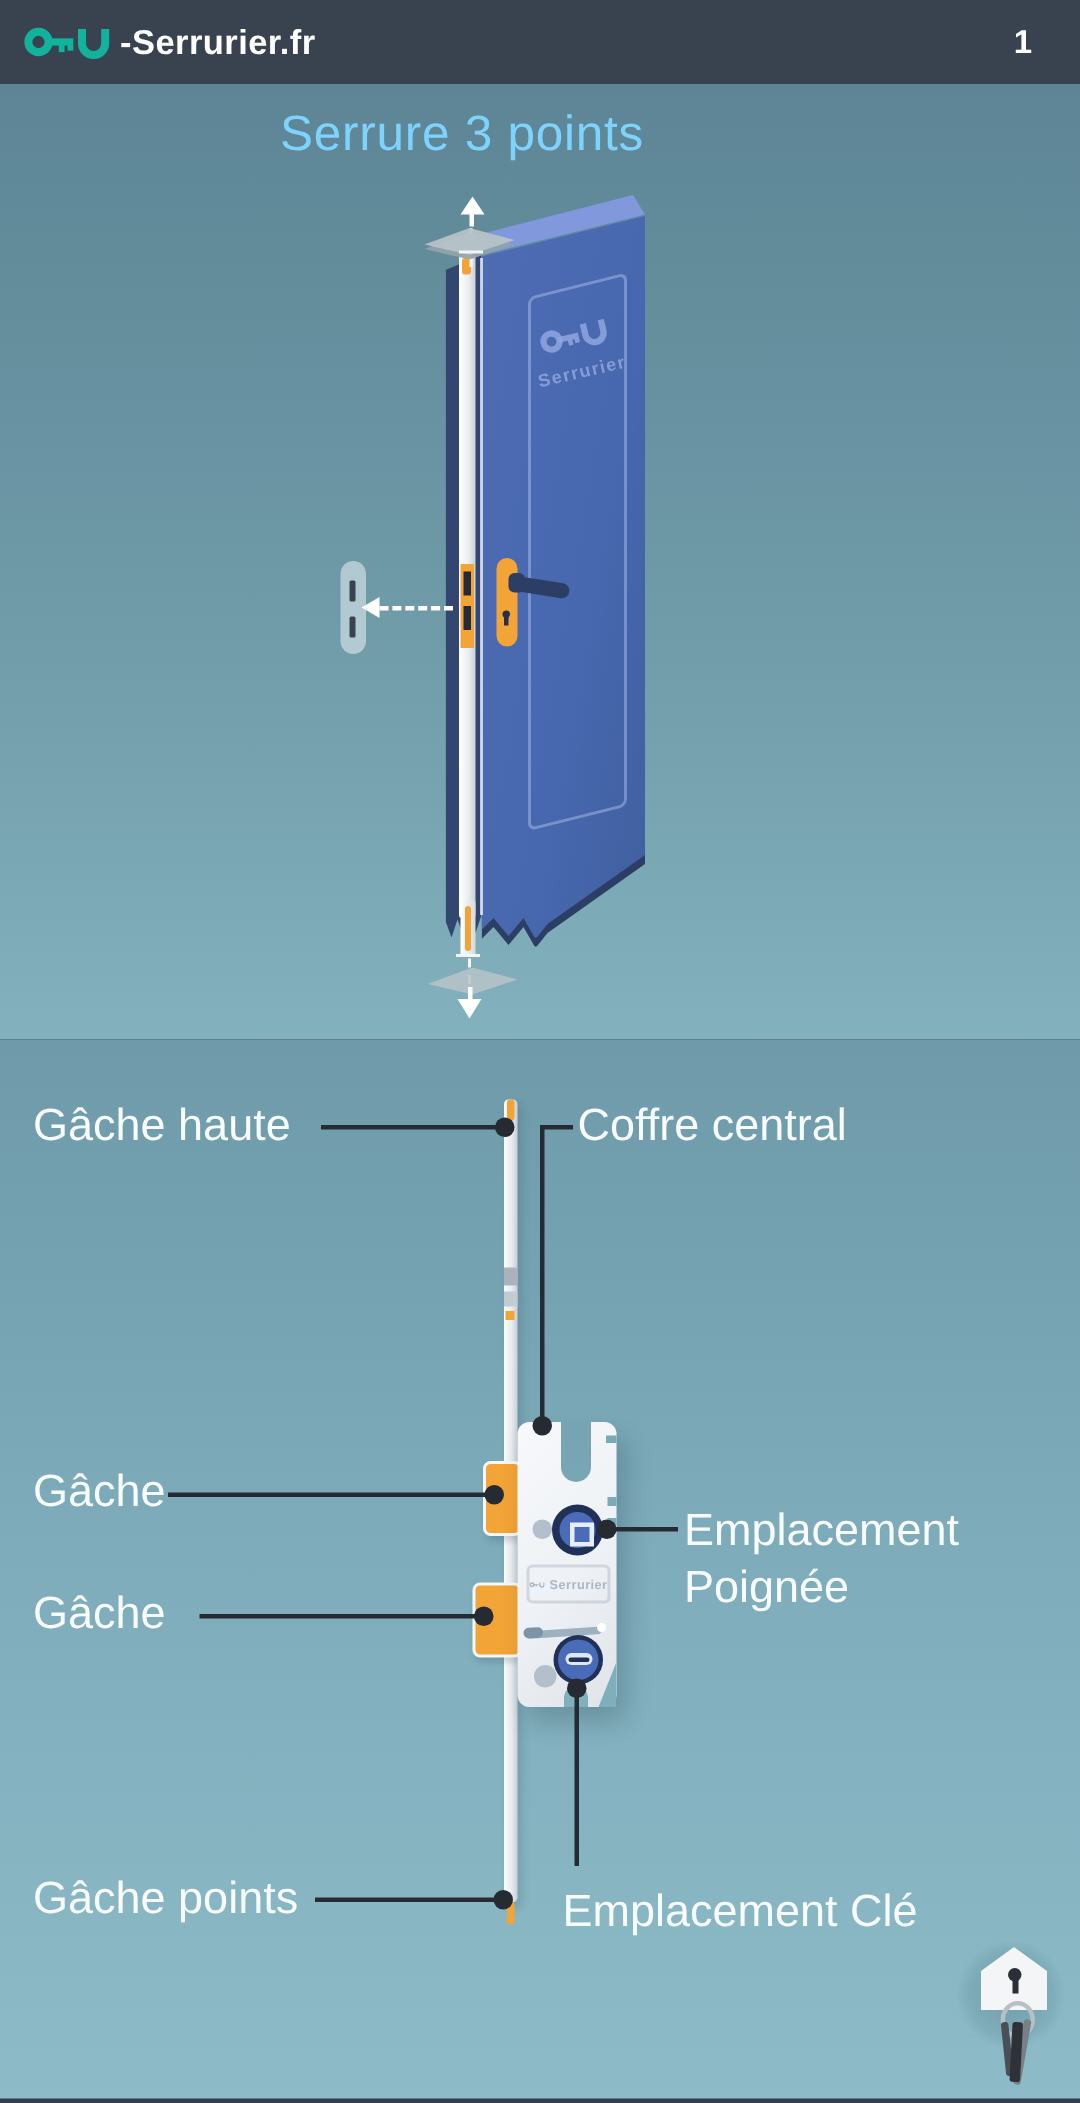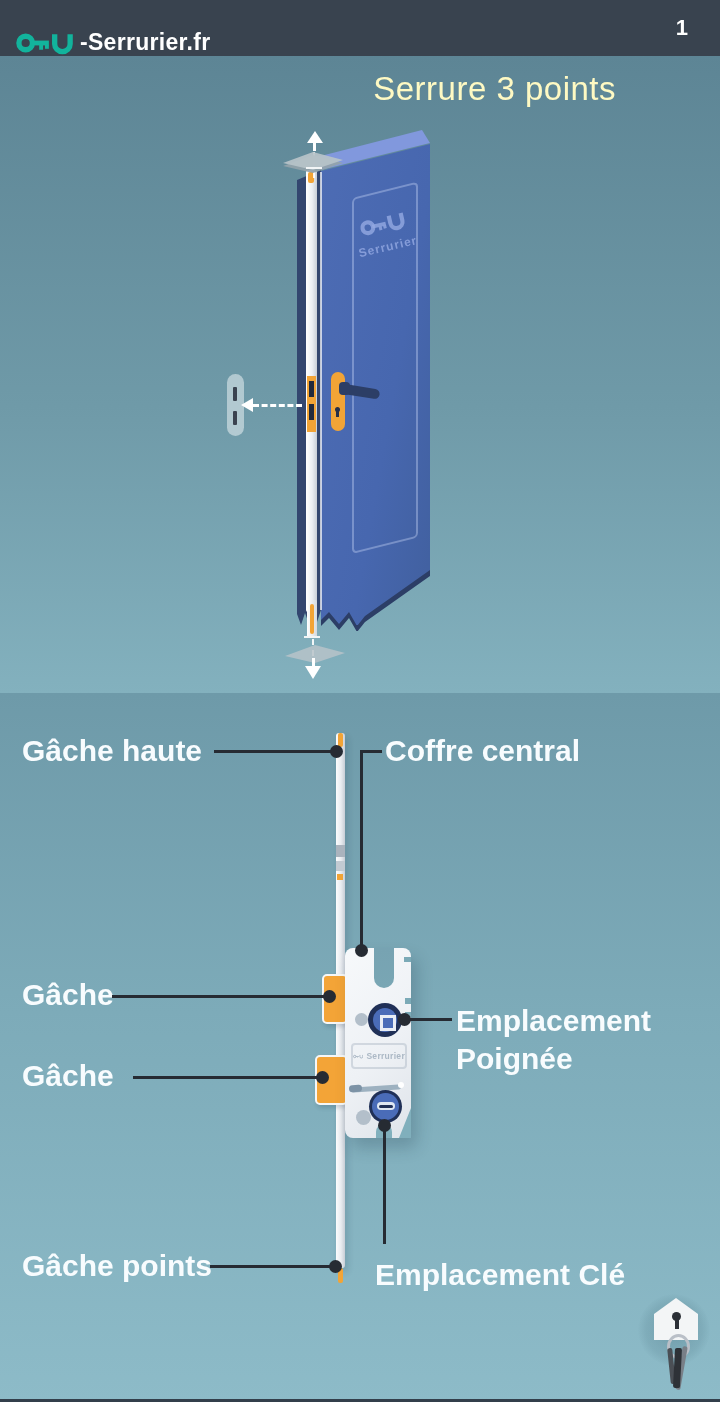--- a/index.html
+++ b/index.html
@@ -1,32 +1,32 @@
 <!DOCTYPE html>
 <html><head>
 <meta charset="utf-8">
 <style>
   html,body{margin:0;padding:0;background:#222;}
   #page{position:relative;width:720px;height:1402px;overflow:hidden;
         font-family:"Liberation Sans", sans-serif;-webkit-font-smoothing:antialiased;}
   .abs{position:absolute;}
   
   #header{left:0;top:0;width:720px;height:56px;background:#39434f;z-index:50;}
-  .brand-wrap{left:16px;top:0;height:56px;display:flex;align-items:flex-end;gap:6px;cursor:pointer;}
+  .brand-wrap{left:16px;top:0;height:56px;display:flex;align-items:center;gap:6px;cursor:pointer;}
   .brand-text{color:#ffffff;font-size:23px;font-weight:700;letter-spacing:.3px;}
   .page-num{right:32px;top:0;height:56px;display:flex;align-items:center;color:#ffffff;
             font-size:22px;font-weight:700;}
   .key-logo{color:#12b39c;display:block;}
   
   #top-panel{left:0;top:56px;width:720px;height:637px;
              background:linear-gradient(180deg,#5d8595 0%,#6f9aa8 55%,#83b1be 100%);}
   #bottom-panel{left:0;top:693px;width:720px;height:709px;
              background:linear-gradient(180deg,#6e9aa9 0%,#7dabb9 45%,#8dbbc8 100%);}
   #bottom-edge{left:0;top:1399px;width:720px;height:3px;background:#333f4b;z-index:60;}
-  .hero-title{left:0;top:70px;width:616px;text-align:right;color:#fef9c3;
+  .hero-title{left:0;top:70px;width:616px;text-align:center;color:#7dd3fc;
               font-size:33px;font-weight:500;letter-spacing:.5px;}
   
   .door-underlay{left:321px;top:146px;width:109px;height:485px;background:#2c3e66;
     clip-path:polygon(0px 31px,109px 4px,109px 430px,44px 476px,36px 486px,28px 472px,18px 484px,8px 472px,0px 480px);}
   .door-bevel{left:313px;top:130px;width:117px;height:45px;background:#8198dd;
     clip-path:polygon(8px 40px,117px 13px,109px 0px,0px 28px);}
   .door-face{left:321px;top:140px;width:109px;height:485px;
     background:linear-gradient(100deg,#4d6cb4 0%,#4767af 60%,#41609f 100%);
     clip-path:polygon(0px 31px,109px 4px,109px 430px,44px 476px,36px 486px,28px 472px,18px 484px,8px 472px,0px 480px);}
   .door-edge{left:297px;top:170px;width:24px;height:455px;background:#33466f;
@@ -91,21 +91,21 @@
   .lever-nub{left:349px;top:1085px;width:13px;height:7px;background:#7d93a6;border-radius:4px;
     transform:rotate(-4deg);}
   .lever-dot{left:398px;top:1082px;width:6px;height:6px;border-radius:50%;background:#ffffff;}
   .lock-mark{left:351px;top:1043px;width:52px;height:22px;border:2px solid rgba(170,182,195,.45);
     border-radius:4px;display:flex;align-items:center;justify-content:center;gap:3px;
     color:rgba(150,165,182,.75);}
   .lock-mark .mark-txt{font-size:8.5px;font-weight:700;letter-spacing:.3px;}
   .orange-block{background:#f3a437;border:2px solid #f5f7f8;border-radius:5px;
     box-shadow:2px 3px 4px rgba(30,50,70,.18);}
   
-  .lbl{color:#f8fcfe;font-size:30px;font-weight:700;white-space:nowrap;}
+  .lbl{color:#f8fcfe;font-size:30px;font-weight:400;white-space:nowrap;}
   .lbl.wrap{white-space:normal;line-height:38px;}
   .pline{background:#262b33;}
   .pdot{width:13px;height:13px;border-radius:50%;background:#262b33;}
   
   .keychain{left:638px;top:1286px;width:82px;height:112px;}
   .halo{left:0px;top:8px;width:72px;height:72px;border-radius:50%;
     background:radial-gradient(circle,rgba(60,100,115,.32) 0%,rgba(60,100,115,.14) 55%,rgba(60,100,115,0) 72%);}
   .house{left:16px;top:12px;width:44px;height:42px;background:#f3f5f6;
     clip-path:polygon(50% 0,100% 38%,100% 100%,0 100%,0 38%);
     filter:drop-shadow(0 3px 3px rgba(0,0,0,.25));}

